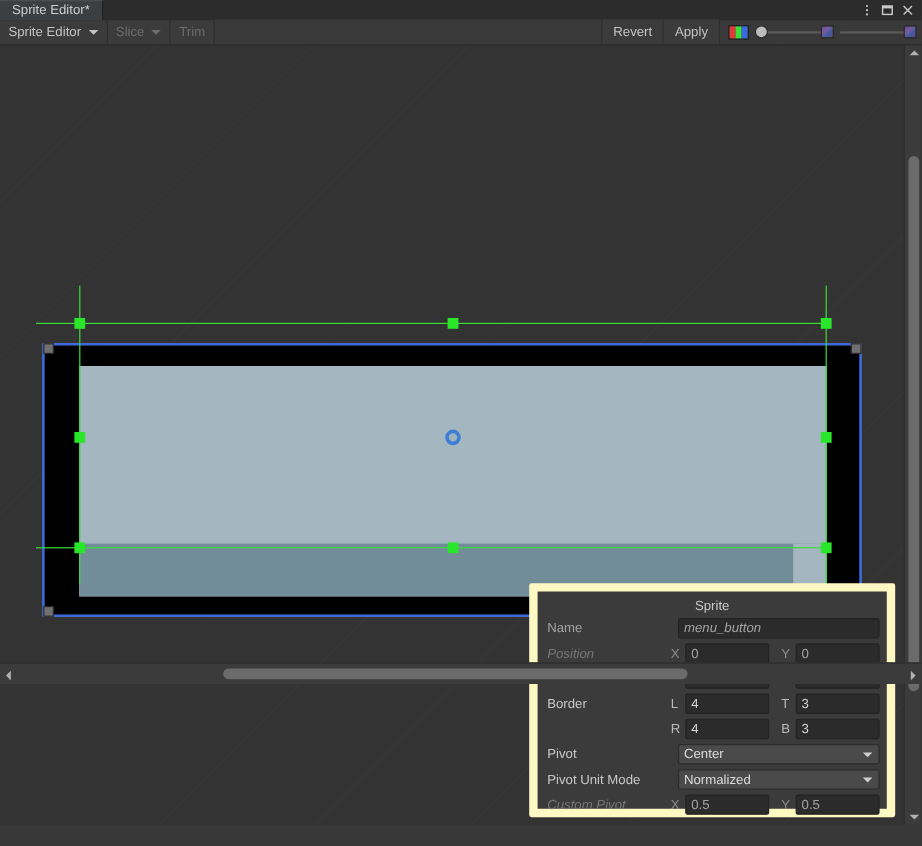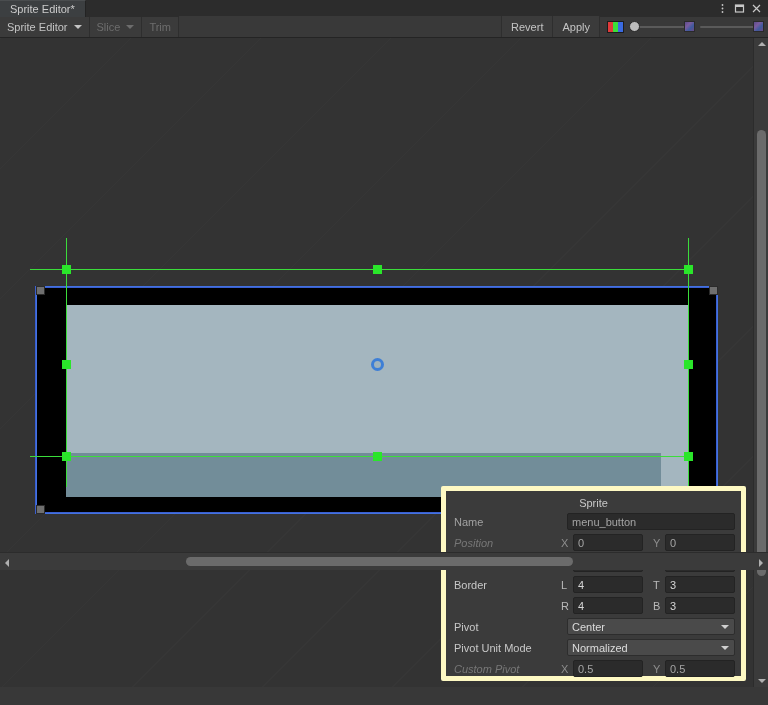--- a/index.html
+++ b/index.html
@@ -153,41 +153,41 @@
   .pivot {
     position:absolute; width:13px; height:13px; border-radius:50%;
     border:3px solid #3e7fd6; background:#9fb3bd;
     margin-left:-6px; margin-top:-6px;
   }
 
   
   .panel {
     position:absolute; left:441px; top:486px; width:305px; height:195px;
     background:#3b3b3b;
-    border:5px solid #fef9c3;
+    border:7px solid #fef9c3;
     border-radius:2px;
     padding:4px 6px 0 6px;
   }
   .panel-title {
     text-align:center; color:#c8c8c8; font-size:11px;
     height:17px; line-height:17px;
   }
   .row { display:flex; align-items:center; height:19px; margin-bottom:2px; }
   .row-label { width:122px; color:#a2a2a2; font-size:11px; padding-left:2px; }
   .row-label.dim { color:#777777;font-style:italic; }
   .fields { flex:1; display:flex; align-items:center; gap:0; }
   .sublabel { width:12px; color:#8d8d8d; font-size:11px; }
   .sublabel.bright { color:#b9b9b9; }
   .fld {
     height:17px; background:#2b2b2b; border:1px solid #232323;
     border-radius:2px; color:#a4a4a4; font-size:11px;
     display:flex; align-items:center; padding:0 4px;
   }
   .fld.bright { color:#d6d6d6; }
-  .fld.wide { width:168px; }
+  .fld.wide { width:168px;font-style:italic; }
   .fld.half { width:70px; }
   .spacer8 { width:10px; }
   .dropdown {
     height:17px; width:168px;
     background:#4a4a4a; border:1px solid #2d2d2d; border-radius:2px;
     color:#dcdcdc; font-size:11px;
     display:flex; align-items:center; padding:0 4px;
     position:relative;
   }
   .dd-caret {

